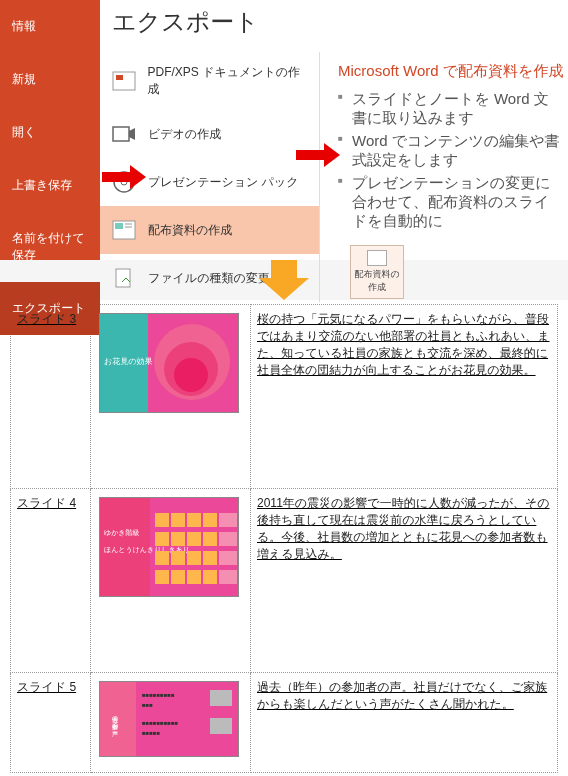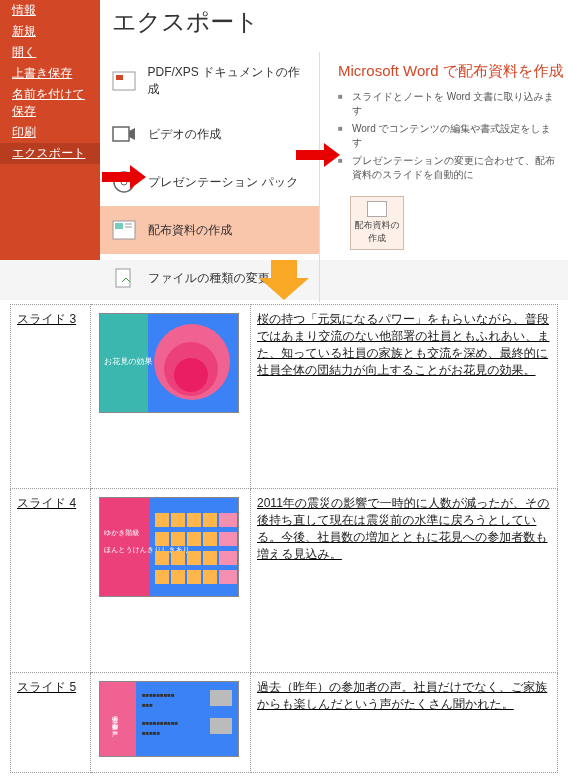--- a/index.html
+++ b/index.html
@@ -1,35 +1,35 @@
 <!DOCTYPE html>
 <html><head>
 <meta charset="utf-8">
 <style>
   * { margin: 0; padding: 0; box-sizing: border-box; }
   body { font-family: "Yu Gothic", "Meiryo", sans-serif; font-size: 12px; background: #f5f5f5; width: 568px; }
   
   .top-section { display: flex; background: #fff; height: 260px; }
   
   .sidebar { width: 100px; background: #d24726; color: #fff; font-size: 12px; }
-  .sidebar-item { padding: 2px 12px; cursor: pointer; text-decoration: underline; }
+  .sidebar-item { padding: 18px 12px; cursor: pointer; }
   .sidebar-item.active { background: #b83c1f; }
   
   .page-title { font-size: 24px; color: #333; padding: 6px 12px 14px; }
   
   .export-options { width: 220px; border-right: 1px solid #ddd; }
   .option-item { display: flex; align-items: center; padding: 12px 10px; gap: 10px; cursor: pointer; }
   .option-item.selected { background: #f9c5ab; }
   .option-icon { width: 28px; height: 24px; display: flex; align-items: center; justify-content: center; }
   .option-label { font-size: 12px; color: #333; }
   
   .right-panel { flex: 1; padding: 10px 0 0 18px; }
   .right-title { color: #d24726; font-size: 15px; font-weight: normal; margin-bottom: 7px; }
   .bullet-list { list-style: none; }
-  .bullet-list li { font-size: 10px; color: #555; padding: 2px 8px 2px 14px; position: relative; }
+  .bullet-list li { font-size: 15px; color: #555; padding: 2px 8px 2px 14px; position: relative; }
   .bullet-list li::before { content: "■"; position: absolute; left: 0; font-size: 8px; color: #888; top: 4px; }
   
   .action-button { width: 54px; height: 54px; border: 1px solid #d4b8a8; background: #fdf0e8; display: flex; flex-direction: column; align-items: center; justify-content: center; font-size: 9px; color: #444; margin-top: 12px; margin-left: 12px; cursor: pointer; text-align: center; }
   .action-button-icon { width: 20px; height: 16px; background: #fff; border: 1px solid #aaa; margin-bottom: 2px; }
   
   .red-arrow { position: absolute; width: 0; height: 0; }
   .red-arrow.a1 { left: 102px; top: 172px; }
   .red-arrow.a2 { left: 296px; top: 150px; }
   .arrow-body-red { width: 30px; height: 10px; background: #e60000; position: absolute; left: 0; top: 0; }
   .arrow-head-red { position: absolute; left: 28px; top: -7px; width: 0; height: 0; border-top: 12px solid transparent; border-bottom: 12px solid transparent; border-left: 16px solid #e60000; }
@@ -40,21 +40,21 @@
   
   .table-section { background: #fff; padding: 4px 10px; }
   .word-table { width: 100%; border-collapse: collapse; }
   .word-table td { border: 1px dotted #999; padding: 6px; vertical-align: top; font-size: 12px; color: #222; }
   .col-label { width: 80px; }
   .col-thumb { width: 160px; }
   .col-note { }
   .thumb-row { height: 184px; text-decoration: underline; }
   .thumb-row.last { height: 100px; }
   
-  .thumb-box { width: 140px; height: 100px; border: 1px solid #888; margin: 2px; background: #3b82f6; position: relative; overflow: hidden; }
+  .thumb-box { width: 140px; height: 100px; border: 1px solid #888; margin: 2px; background: #ec4899; position: relative; overflow: hidden; }
   
   .thumb1-left { position: absolute; left: 0; top: 0; width: 48px; height: 100%; background: #3bb7b0; }
   .thumb1-left-text { color: #fff; font-size: 8px; position: absolute; top: 42px; left: 4px; }
   .thumb1-circle { position: absolute; border-radius: 50%; }
   .c1 { width: 76px; height: 76px; background: #f06292; left: 54px; top: 10px; }
   .c2 { width: 54px; height: 54px; background: #ec407a; left: 64px; top: 28px; }
   .c3 { width: 34px; height: 34px; background: #e91e63; left: 74px; top: 44px; }
   
   .thumb2-left { position: absolute; left: 0; top: 0; width: 50px; height: 100%; background: #ec407a; }
   .thumb2-left-text { color: #fff; font-size: 7px; position: absolute; top: 30px; left: 4px; }
@@ -74,21 +74,20 @@
 
 <div class="wrapper">
 
 <div class="top-section">
   <div class="sidebar">
     <div class="sidebar-item">情報</div>
     <div class="sidebar-item">新規</div>
     <div class="sidebar-item">開く</div>
     <div class="sidebar-item">上書き保存</div>
     <div class="sidebar-item">名前を付けて保存</div>
-    <div class="sidebar-item">印刷</div>
     <div class="sidebar-item active">エクスポート</div>
   </div>
 
   <div style="flex:1; display:flex; flex-direction:column;">
     <div class="page-title">エクスポート</div>
     <div style="display:flex; flex:1;">
       <div class="export-options">
         <div class="option-item">
           <span class="option-icon">
                 <svg width="24" height="20">

